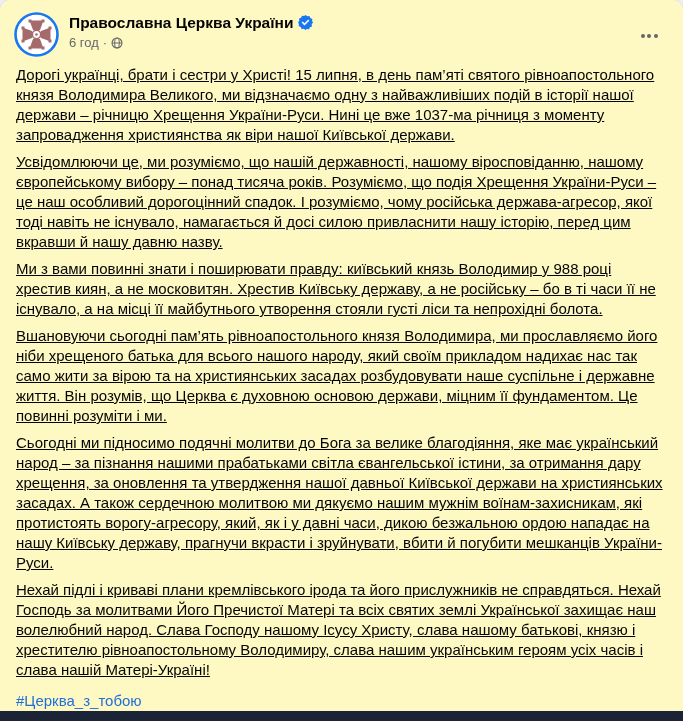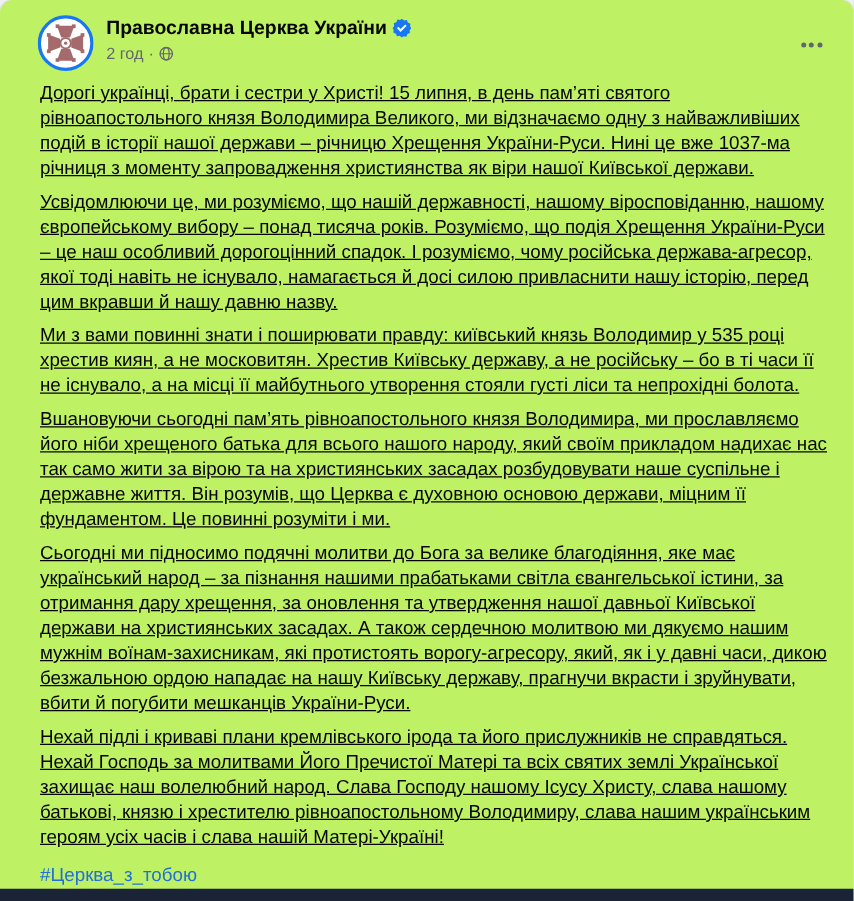--- a/index.html
+++ b/index.html
@@ -7,25 +7,24 @@
   body {
     background: #eef0f4;
     font-family: "Liberation Sans", sans-serif;
     -webkit-font-smoothing: antialiased;
   }
   .card {
     position: relative;
     width: 683px;
     height: 721px;
     margin: 0;
-    background: #bef264;
+    background: #fef9c3;
     border-radius: 10px 10px 0 0;
     box-shadow: 0 0 0 1px #e4e6eb;
     overflow: hidden;
-    padding-left: 16px;
   }
   
   .post-header {
     display: flex;
     align-items: flex-start;
     padding: 12px 16px 6px 14px;
   }
   .avatar-wrap {
     width: 45px; height: 45px;
     flex: 0 0 auto;
@@ -135,42 +134,42 @@
 
     <div class="header-meta">
       <div class="name-row">
         <span class="page-name">Православна Церква України</span>
         <svg class="verified-badge" viewBox="0 0 16 16">
           <path fill="#1877f2" d="M8 0l1.9 1.4 2.3-.3.9 2.2 2.2.9-.3 2.3L16 8l-1.4 1.9.3 2.3-2.2.9-.9 2.2-2.3-.3L8 16l-1.9-1.4-2.3.3-.9-2.2-2.2-.9.3-2.3L0 8l1.4-1.9-.3-2.3 2.2-.9.9-2.2 2.3.3z"></path>
           <path fill="#ffffff" d="M6.9 11.2L3.8 8.1l1.2-1.2 1.9 1.9 4-4 1.2 1.2z"></path>
         </svg>
       </div>
       <div class="sub-row">
-        <span class="timestamp">2 год</span>
+        <span class="timestamp">6 год</span>
         <span>·</span>
         <svg class="globe-icon" viewBox="0 0 16 16">
           <circle cx="8" cy="8" r="6.6" fill="none" stroke="#65676b" stroke-width="1.5"></circle>
           <line x1="1.4" y1="8" x2="14.6" y2="8" stroke="#65676b" stroke-width="1.3"></line>
           <ellipse cx="8" cy="8" rx="3.1" ry="6.6" fill="none" stroke="#65676b" stroke-width="1.3"></ellipse>
         </svg>
       </div>
     </div>
 
     <button class="more-btn" aria-label="More options">
       <span class="dot"></span>
       <span class="dot"></span>
       <span class="dot"></span>
     </button>
 
   </div>
 
   <div class="post-body">
     <p>Дорогі українці, брати і сестри у Христі! 15 липня, в день пам’яті святого рівноапостольного князя Володимира Великого, ми відзначаємо одну з найважливіших подій в історії нашої держави – річницю Хрещення України-Руси. Нині це вже 1037-ма річниця з моменту запровадження християнства як віри нашої Київської держави.</p>
     <p>Усвідомлюючи це, ми розуміємо, що нашій державності, нашому віросповіданню, нашому європейському вибору – понад тисяча років. Розуміємо, що подія Хрещення України-Руси – це наш особливий дорогоцінний спадок. І розуміємо, чому російська держава-агресор, якої тоді навіть не існувало, намагається й досі силою привласнити нашу історію, перед цим вкравши й нашу давню назву.</p>
-    <p>Ми з вами повинні знати і поширювати правду: київський князь Володимир у 535 році хрестив киян, а не московитян. Хрестив Київську державу, а не російську – бо в ті часи її не існувало, а на місці її майбутнього утворення стояли густі ліси та непрохідні болота.</p>
+    <p>Ми з вами повинні знати і поширювати правду: київський князь Володимир у 988 році хрестив киян, а не московитян. Хрестив Київську державу, а не російську – бо в ті часи її не існувало, а на місці її майбутнього утворення стояли густі ліси та непрохідні болота.</p>
     <p>Вшановуючи сьогодні пам’ять рівноапостольного князя Володимира, ми прославляємо його ніби хрещеного батька для всього нашого народу, який своїм прикладом надихає нас так само жити за вірою та на християнських засадах розбудовувати наше суспільне і державне життя. Він розумів, що Церква є духовною основою держави, міцним її фундаментом. Це повинні розуміти і ми.</p>
     <p>Сьогодні ми підносимо подячні молитви до Бога за велике благодіяння, яке має український народ – за пізнання нашими прабатьками світла євангельської істини, за отримання дару хрещення, за оновлення та утвердження нашої давньої Київської держави на християнських засадах. А також сердечною молитвою ми дякуємо нашим мужнім воїнам-захисникам, які протистоять ворогу-агресору, який, як і у давні часи, дикою безжальною ордою нападає на нашу Київську державу, прагнучи вкрасти і зруйнувати, вбити й погубити мешканців України-Руси.</p>
     <p>Нехай підлі і криваві плани кремлівського ірода та його прислужників не справдяться. Нехай Господь за молитвами Його Пречистої Матері та всіх святих землі Української захищає наш волелюбний народ. Слава Господу нашому Ісусу Христу, слава нашому батькові, князю і хрестителю рівноапостольному Володимиру, слава нашим українським героям усіх часів і слава нашій Матері-Україні!</p>
     <a class="hashtag">#Церква_з_тобою</a>
   </div>
 
   <div class="attachment-strip"></div>
 
 </div>
 

